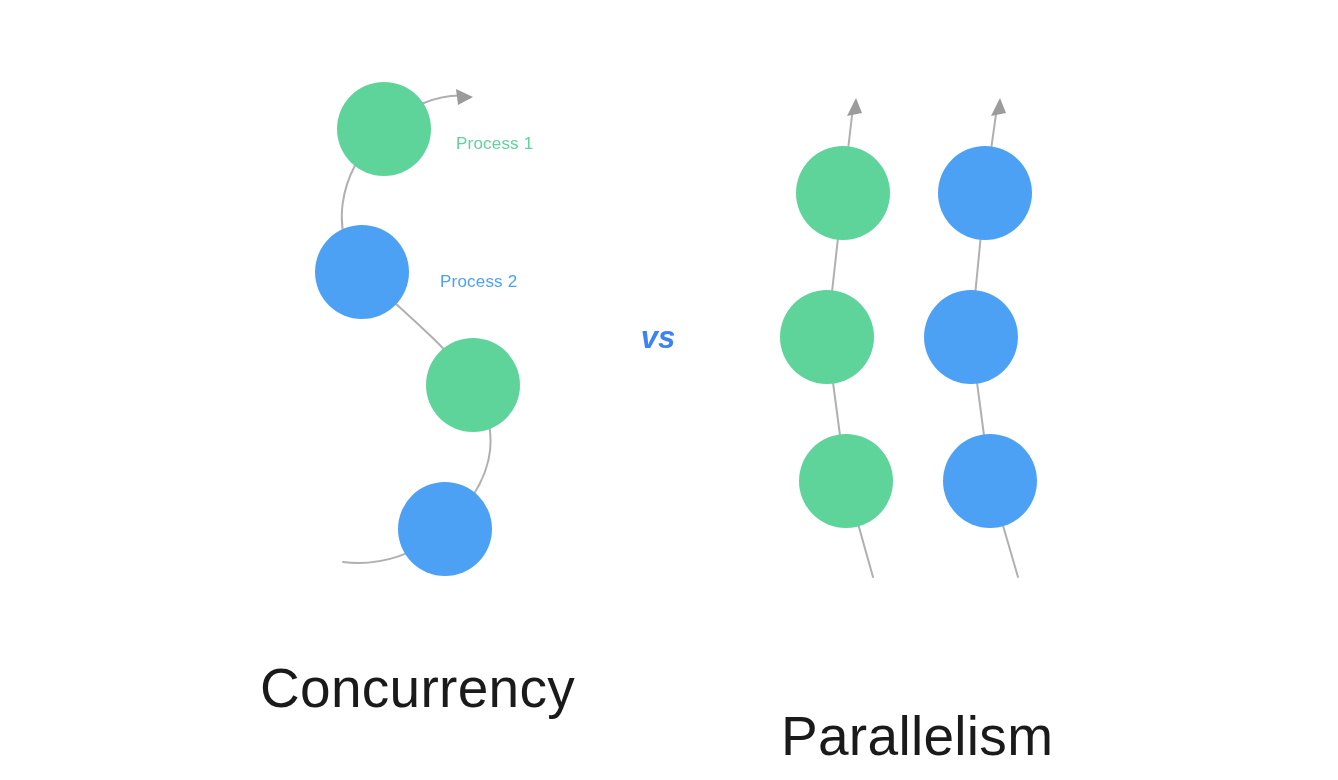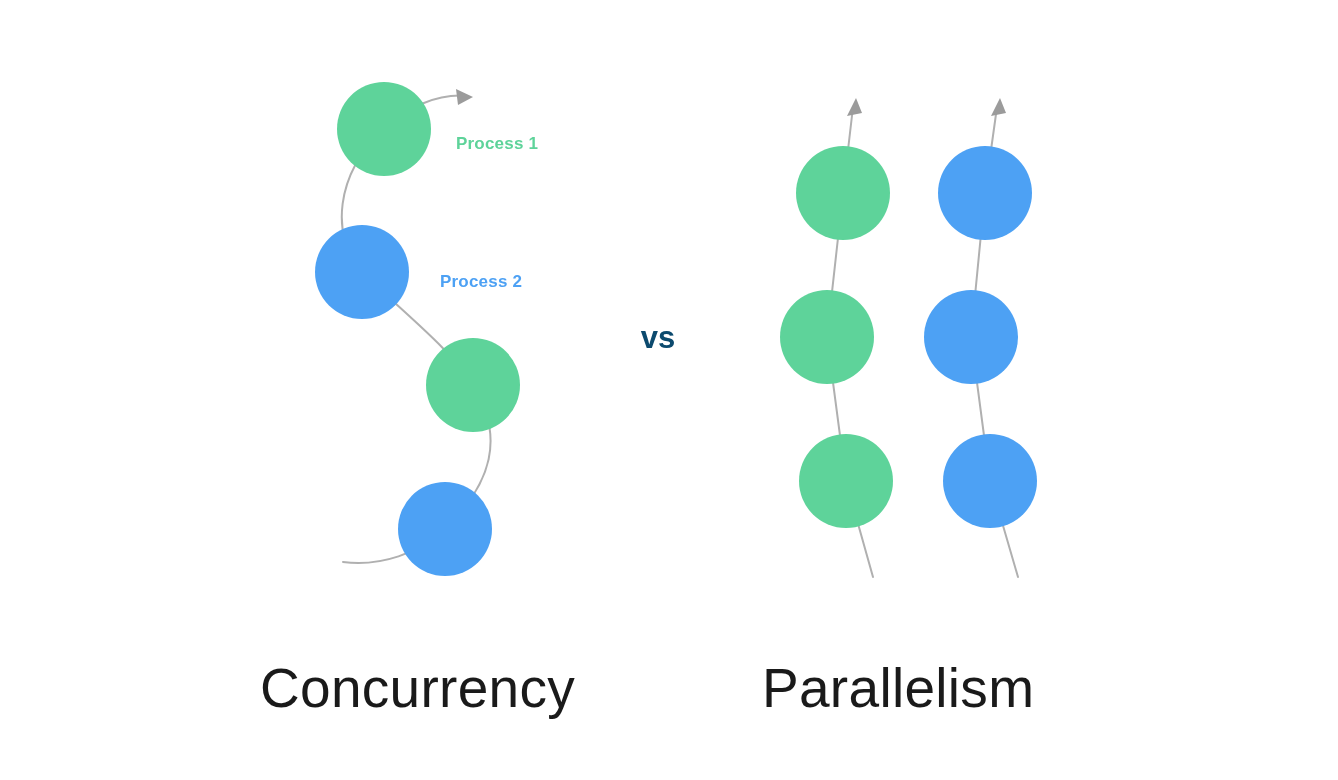--- a/index.html
+++ b/index.html
@@ -26,39 +26,39 @@
     fill: none;
     stroke-width: 2;
     stroke-linecap: round;
   }
   .label {
     position: absolute;
     white-space: nowrap;
   }
   .process-label {
     font-size: 17px;
-    font-weight: 700;
+    font-weight: 400;
     letter-spacing: 0.2px;
   }
   .vs-label {
     left: 620px;
     top: 320px;
     width: 76px;
     text-align: center;
     font-size: 31px;
     font-weight: 700;
   }
   .section-title {
     top: 656px;
     font-size: 55px;
     font-weight: 400;
     letter-spacing: 0.3px;
   }
   .section-title.left  { left: 260px; width: 300px; }
-  .section-title.right { left: 762px; width: 300px; }
+  .section-title.right { left: 781px; width: 300px; margin-top: 48px; }
   .process-1-label { left: 456px; top: 134px; }
   .process-2-label { left: 440px; top: 272px; }
 </style>
 </head>
 <body>
 
 <div class="canvas">
 
   <svg class="diagram-svg" viewBox="0 0 1338 780" xmlns="http://www.w3.org/2000/svg">
 
@@ -91,19 +91,19 @@
         <circle cx="985" cy="193" r="47" fill="#4DA1F4"></circle>
         <circle cx="971" cy="337" r="47" fill="#4DA1F4"></circle>
         <circle cx="990" cy="481" r="47" fill="#4DA1F4"></circle>
       </g>
   </svg>
 
   <div class="label process-label process-1-label" style="color: rgb(94, 211, 154);">Process 1</div>
 
   <div class="label process-label process-2-label" style="color: rgb(77, 161, 244);">Process 2</div>
 
-  <div class="label vs-label" style="color: #0c4a6e;">vs</div>
+  <div class="label vs-label" style="color: #3b82f6; font-style: italic;">vs</div>
 
   <div class="label section-title left" style="color: rgb(26, 26, 26);">Concurrency</div>
 
   <div class="label section-title right" style="color: rgb(26, 26, 26);">Parallelism</div>
 
 </div>
 
 </body></html>

